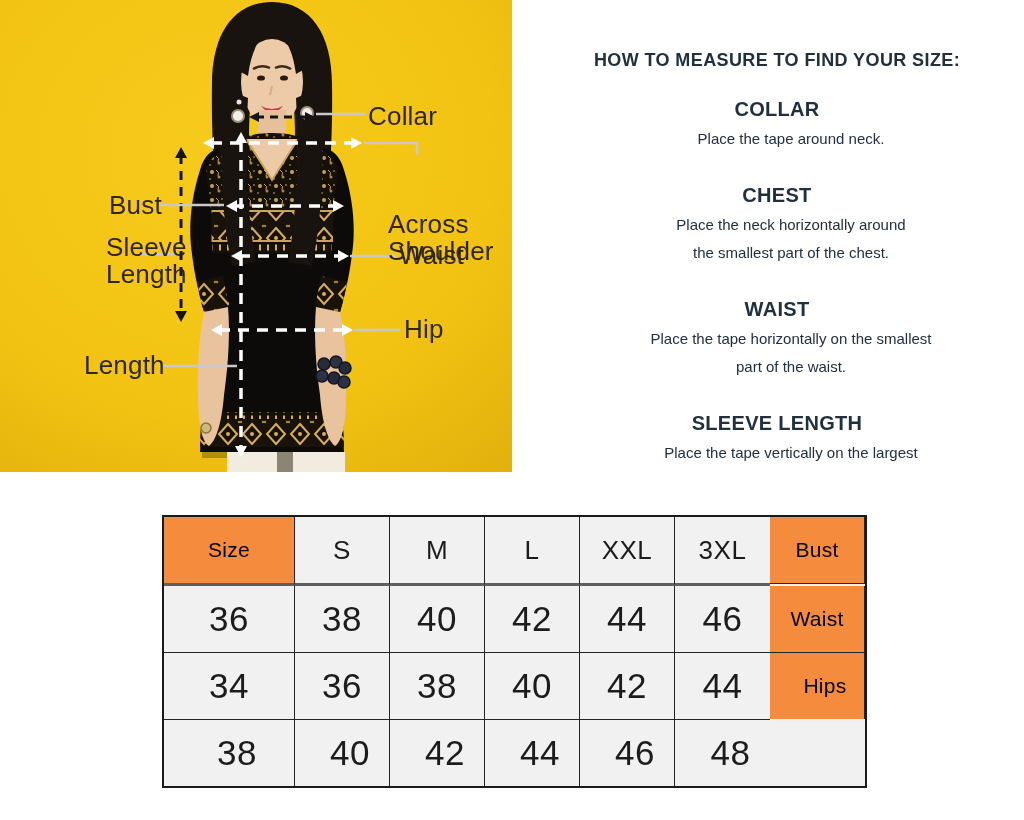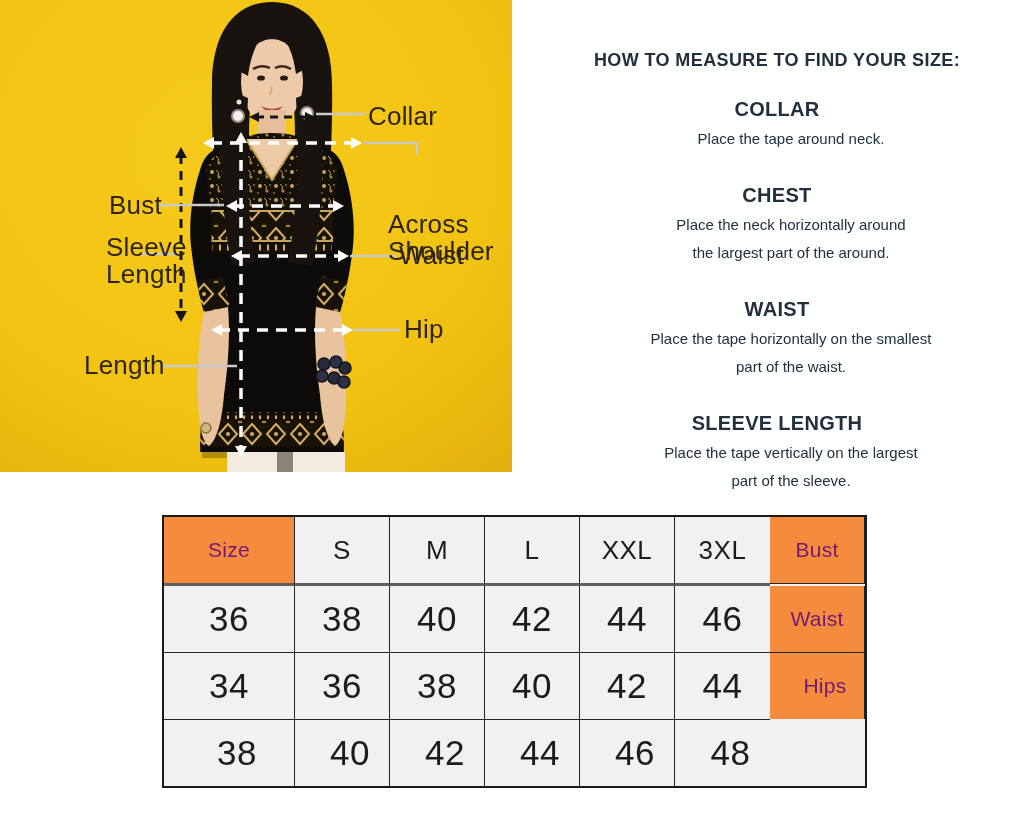--- a/index.html
+++ b/index.html
@@ -32,21 +32,21 @@
   }
   .cell{
     height:66px;display:flex;align-items:center;justify-content:center;
     background:#f1f1f2;border-right:1.5px solid #242424;border-bottom:1.5px solid #242424;
     color:#1c1c1c;font-size:35px;letter-spacing:0.5px;
   }
   .cell.last-col{border-right:none;}
   .cell.last-row{border-bottom:none;padding-left:16px;}
   .cell.header{font-size:26px;border-bottom:3px solid #5f5f5f;}
   .cell.rowlabel{
-    background:#f58b3d;color:#701a75;font-size:21px;letter-spacing:0.3px;font-weight:500;
+    background:#f58b3d;color:#000000;font-size:21px;letter-spacing:0.3px;font-weight:500;
   }
 </style>
 </head>
 <body>
 
 <div class="canvas">
 
   <div class="photo-panel">
     <svg width="512" height="472" viewBox="0 0 512 472">
       <defs>
@@ -218,33 +218,32 @@
     <div class="howto-title">HOW TO MEASURE TO FIND YOUR SIZE:</div>
 
     <div class="section">
       <div class="section-heading">COLLAR</div>
       <div class="section-line">Place the tape around neck.</div>
     </div>
 
     <div class="section">
       <div class="section-heading">CHEST</div>
       <div class="section-line">Place the neck horizontally around</div>
-      <div class="section-line">the largest part of the around.</div>
+      <div class="section-line">the smallest part of the chest.</div>
     </div>
 
     <div class="section">
       <div class="section-heading">WAIST</div>
       <div class="section-line">Place the tape horizontally on the smallest</div>
       <div class="section-line">part of the waist.</div>
     </div>
 
     <div class="section">
       <div class="section-heading">SLEEVE LENGTH</div>
       <div class="section-line">Place the tape vertically on the largest</div>
-      <div class="section-line">part of the sleeve.</div>
     </div>
   </div>
 
   <div class="size-table">
 
     <div class="cell header rowlabel">Size</div>
     <div class="cell header">S</div>
     <div class="cell header">M</div>
     <div class="cell header">L</div>
     <div class="cell header">XXL</div>

